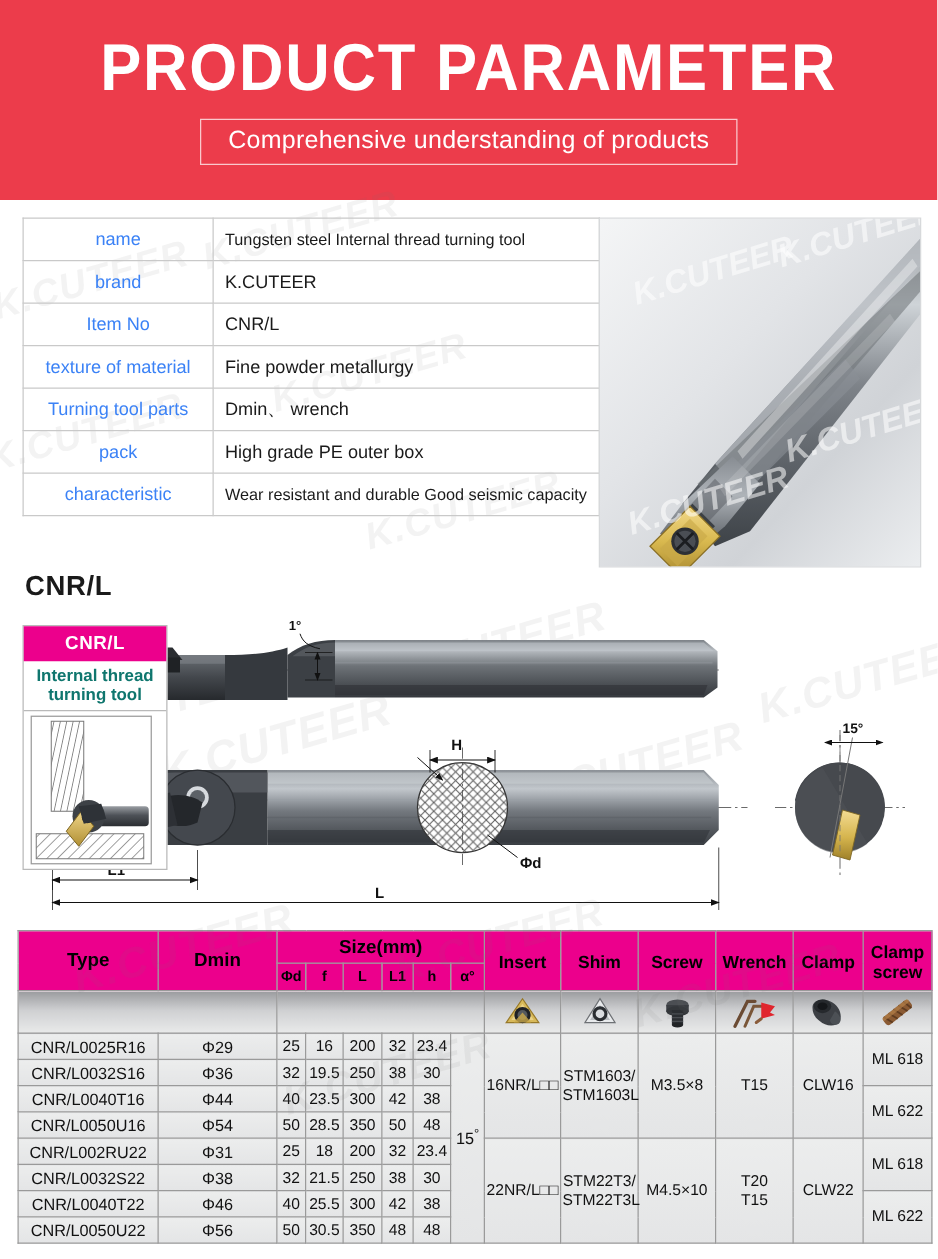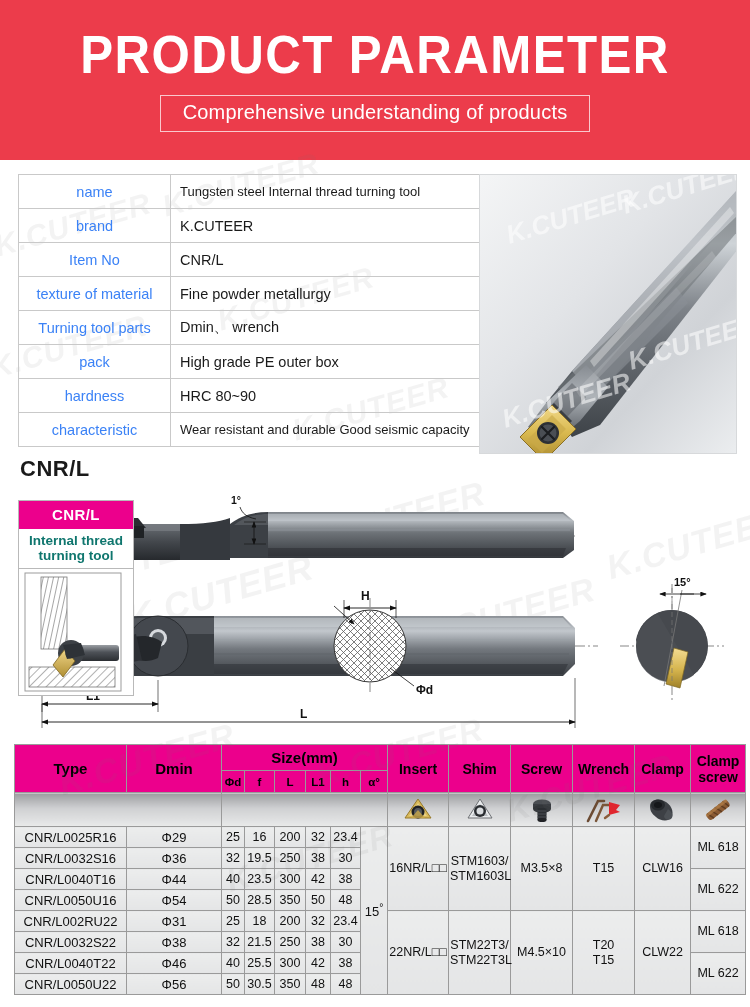--- a/index.html
+++ b/index.html
@@ -229,24 +229,20 @@
         <td class="spec-label">texture of material</td>
         <td class="spec-value">Fine powder metallurgy</td>
       </tr>
       <tr>
         <td class="spec-label">Turning tool parts</td>
         <td class="spec-value">Dmin、 wrench</td>
       </tr>
       <tr>
         <td class="spec-label">pack</td>
         <td class="spec-value">High grade PE outer box</td>
-      </tr>
-      <tr>
-        <td class="spec-label">hardness</td>
-        <td class="spec-value">HRC 80~90</td>
       </tr>
       <tr>
         <td class="spec-label">characteristic</td>
         <td class="spec-value small">Wear resistant and durable Good seismic capacity</td>
       </tr>
     </tbody>
   </table>
 
   <div class="photo-wrap">
     <svg width="258" height="280" viewBox="0 0 258 280">

